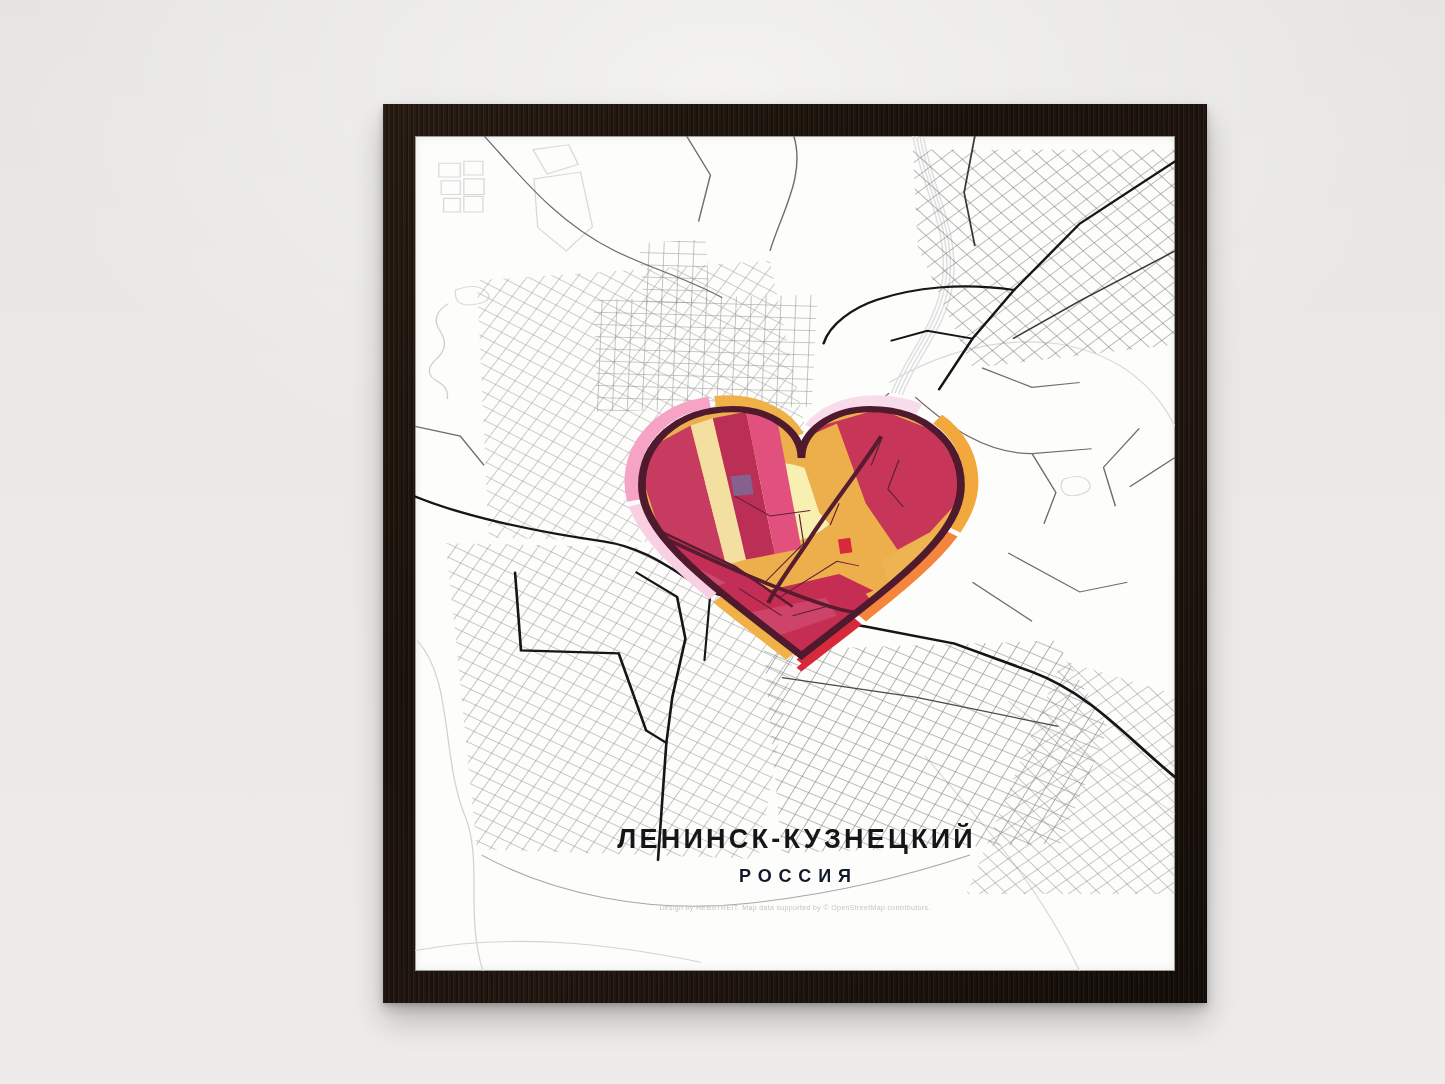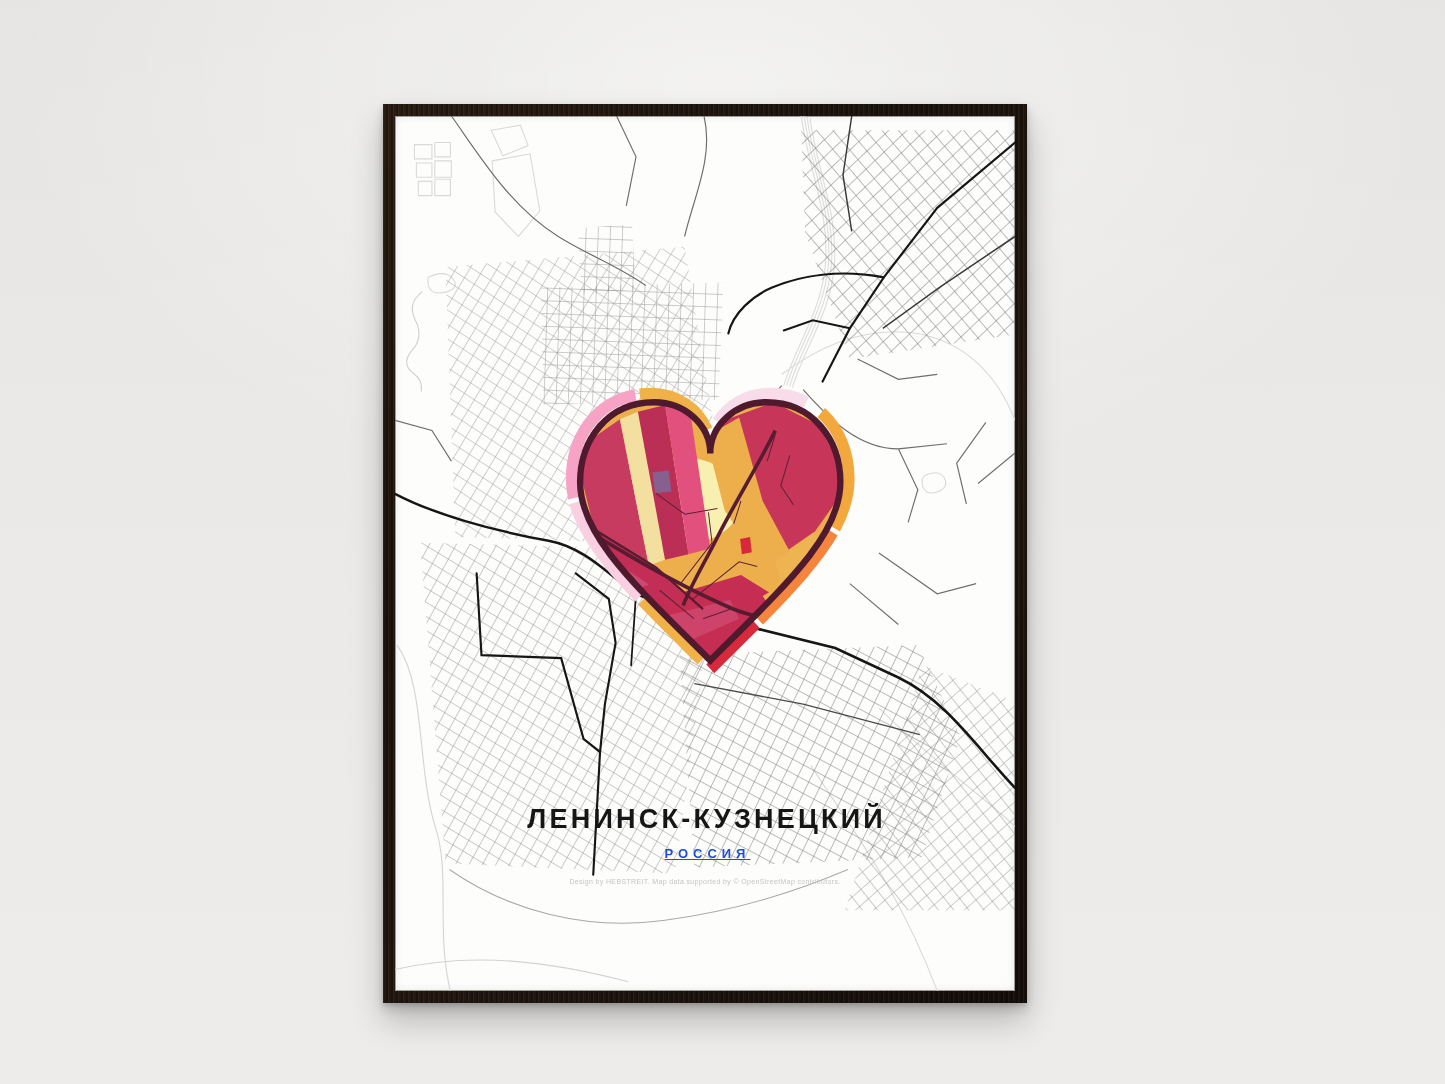--- a/index.html
+++ b/index.html
@@ -6,38 +6,38 @@
   body{
     width:1445px;height:1084px;overflow:hidden;position:relative;
     background:linear-gradient(180deg,#e6e5e3 0%,#eae9e7 40%,#edecea 100%);
     font-family:"Liberation Sans","DejaVu Sans",sans-serif;
   }
   .wall-light{
     position:absolute;inset:0;
     background:radial-gradient(ellipse 1200px 700px at 50% 8%,rgba(255,255,255,.5),rgba(255,255,255,0) 60%);
   }
   .frame{
-    position:absolute;left:383px;top:104px;width:644px;height:899px;
-    box-sizing:border-box;padding:12px;
+    position:absolute;left:383px;top:104px;width:824px;height:899px;
+    box-sizing:border-box;padding:32px;
     background:
       repeating-linear-gradient(90deg,rgba(255,255,255,.045) 0 1px,rgba(0,0,0,0) 1px 3px,rgba(0,0,0,.25) 3px 5px),
       linear-gradient(135deg,#2a1d13 0%,#1c130c 35%,#241811 60%,#150e09 100%);
     box-shadow:0 18px 30px rgba(0,0,0,.22),0 6px 10px rgba(0,0,0,.14),0 2px 4px rgba(0,0,0,.12);
   }
   .poster{
     position:relative;width:100%;height:100%;background:#fdfdfc;overflow:hidden;
     box-shadow:inset 0 0 0 1px rgba(0,0,0,.35), inset 0 0 10px rgba(0,0,0,.10);
   }
   .map-svg{position:absolute;inset:0;width:100%;height:100%;display:block;}
   .caption{position:absolute;left:0;right:0;top:688px;text-align:center;pointer-events:none;}
   .title{
     font-size:27px;font-weight:700;letter-spacing:.12em;text-indent:.12em;
     color:#161616;white-space:nowrap;
   }
-  .country{margin-top:11px;font-size:13px;font-weight:700;letter-spacing:.38em;text-indent:.38em;color:#1d4ed8;text-decoration:underline;}
+  .country{margin-top:11px;font-size:18px;font-weight:700;letter-spacing:.38em;text-indent:.38em;color:#0f172a;}
   .coords{margin-top:15px;font-size:10px;font-weight:700;letter-spacing:.1em;text-indent:.1em;color:#2a2a2a;}
   .attrib{margin-top:17px;font-size:7px;color:#c6c5c3;letter-spacing:.05em;}
 </style>
 </head>
 <body>
 
 <div class="wall-light"></div>
 
 <div class="frame">
   <div class="poster">

